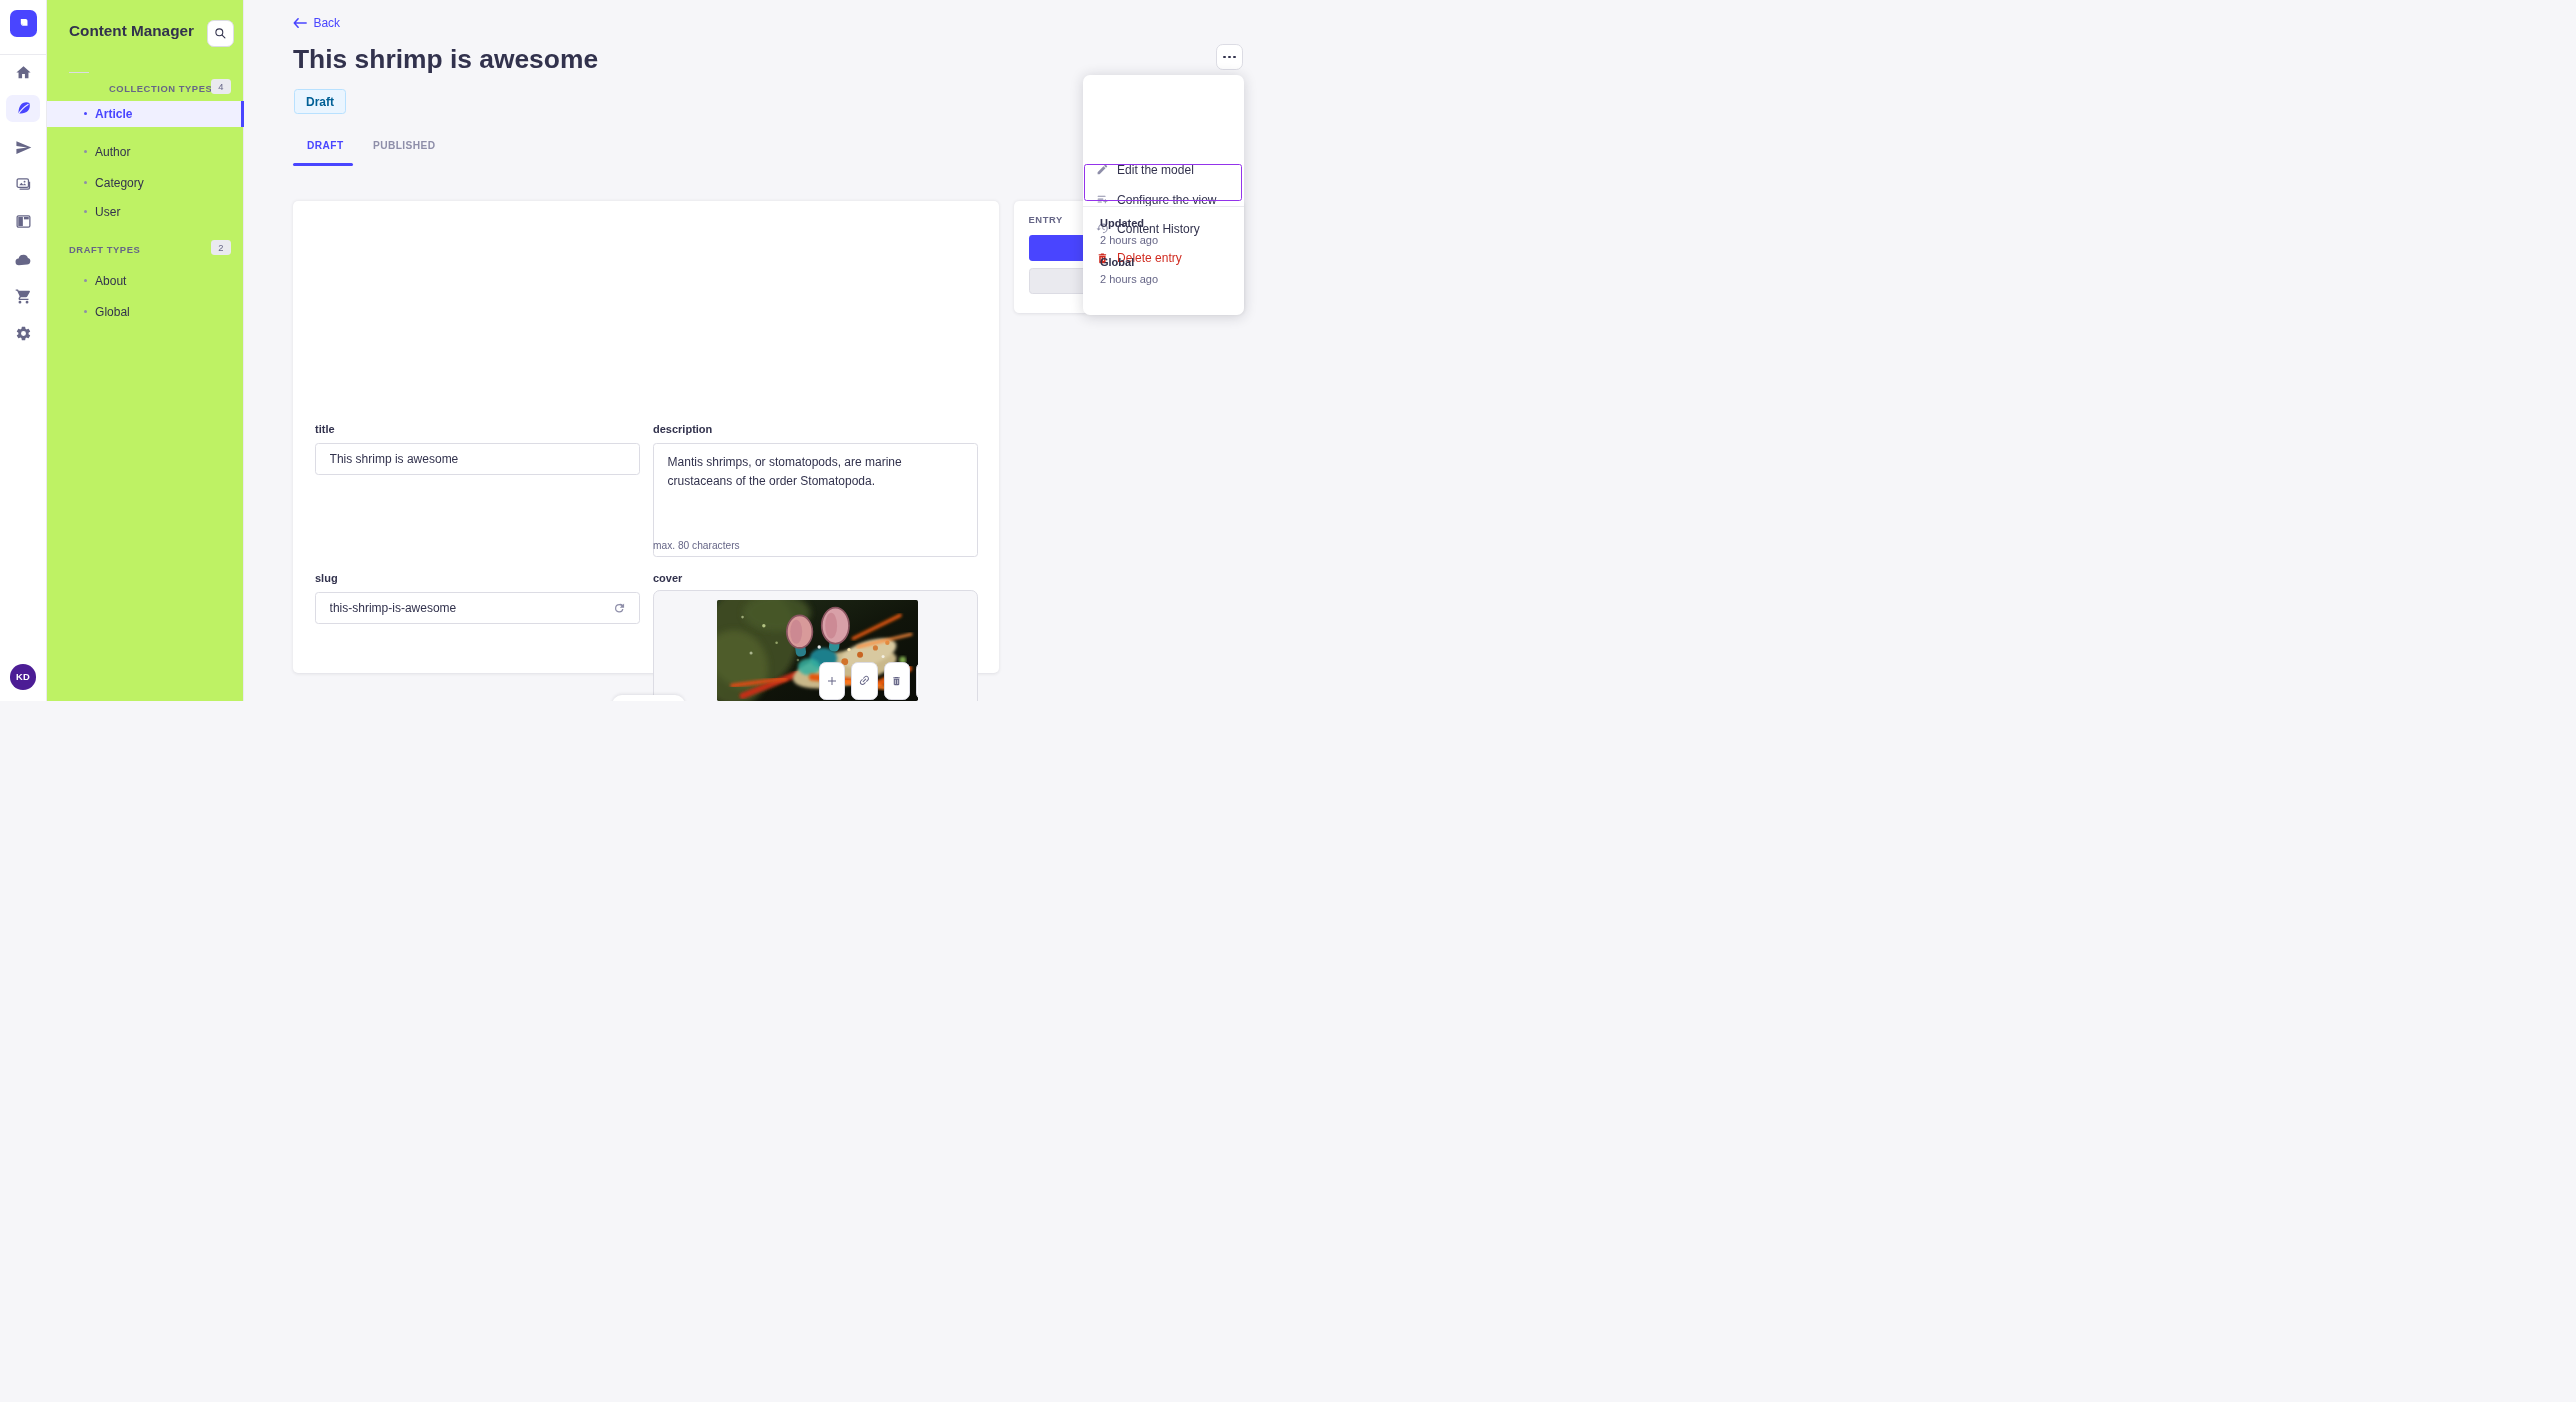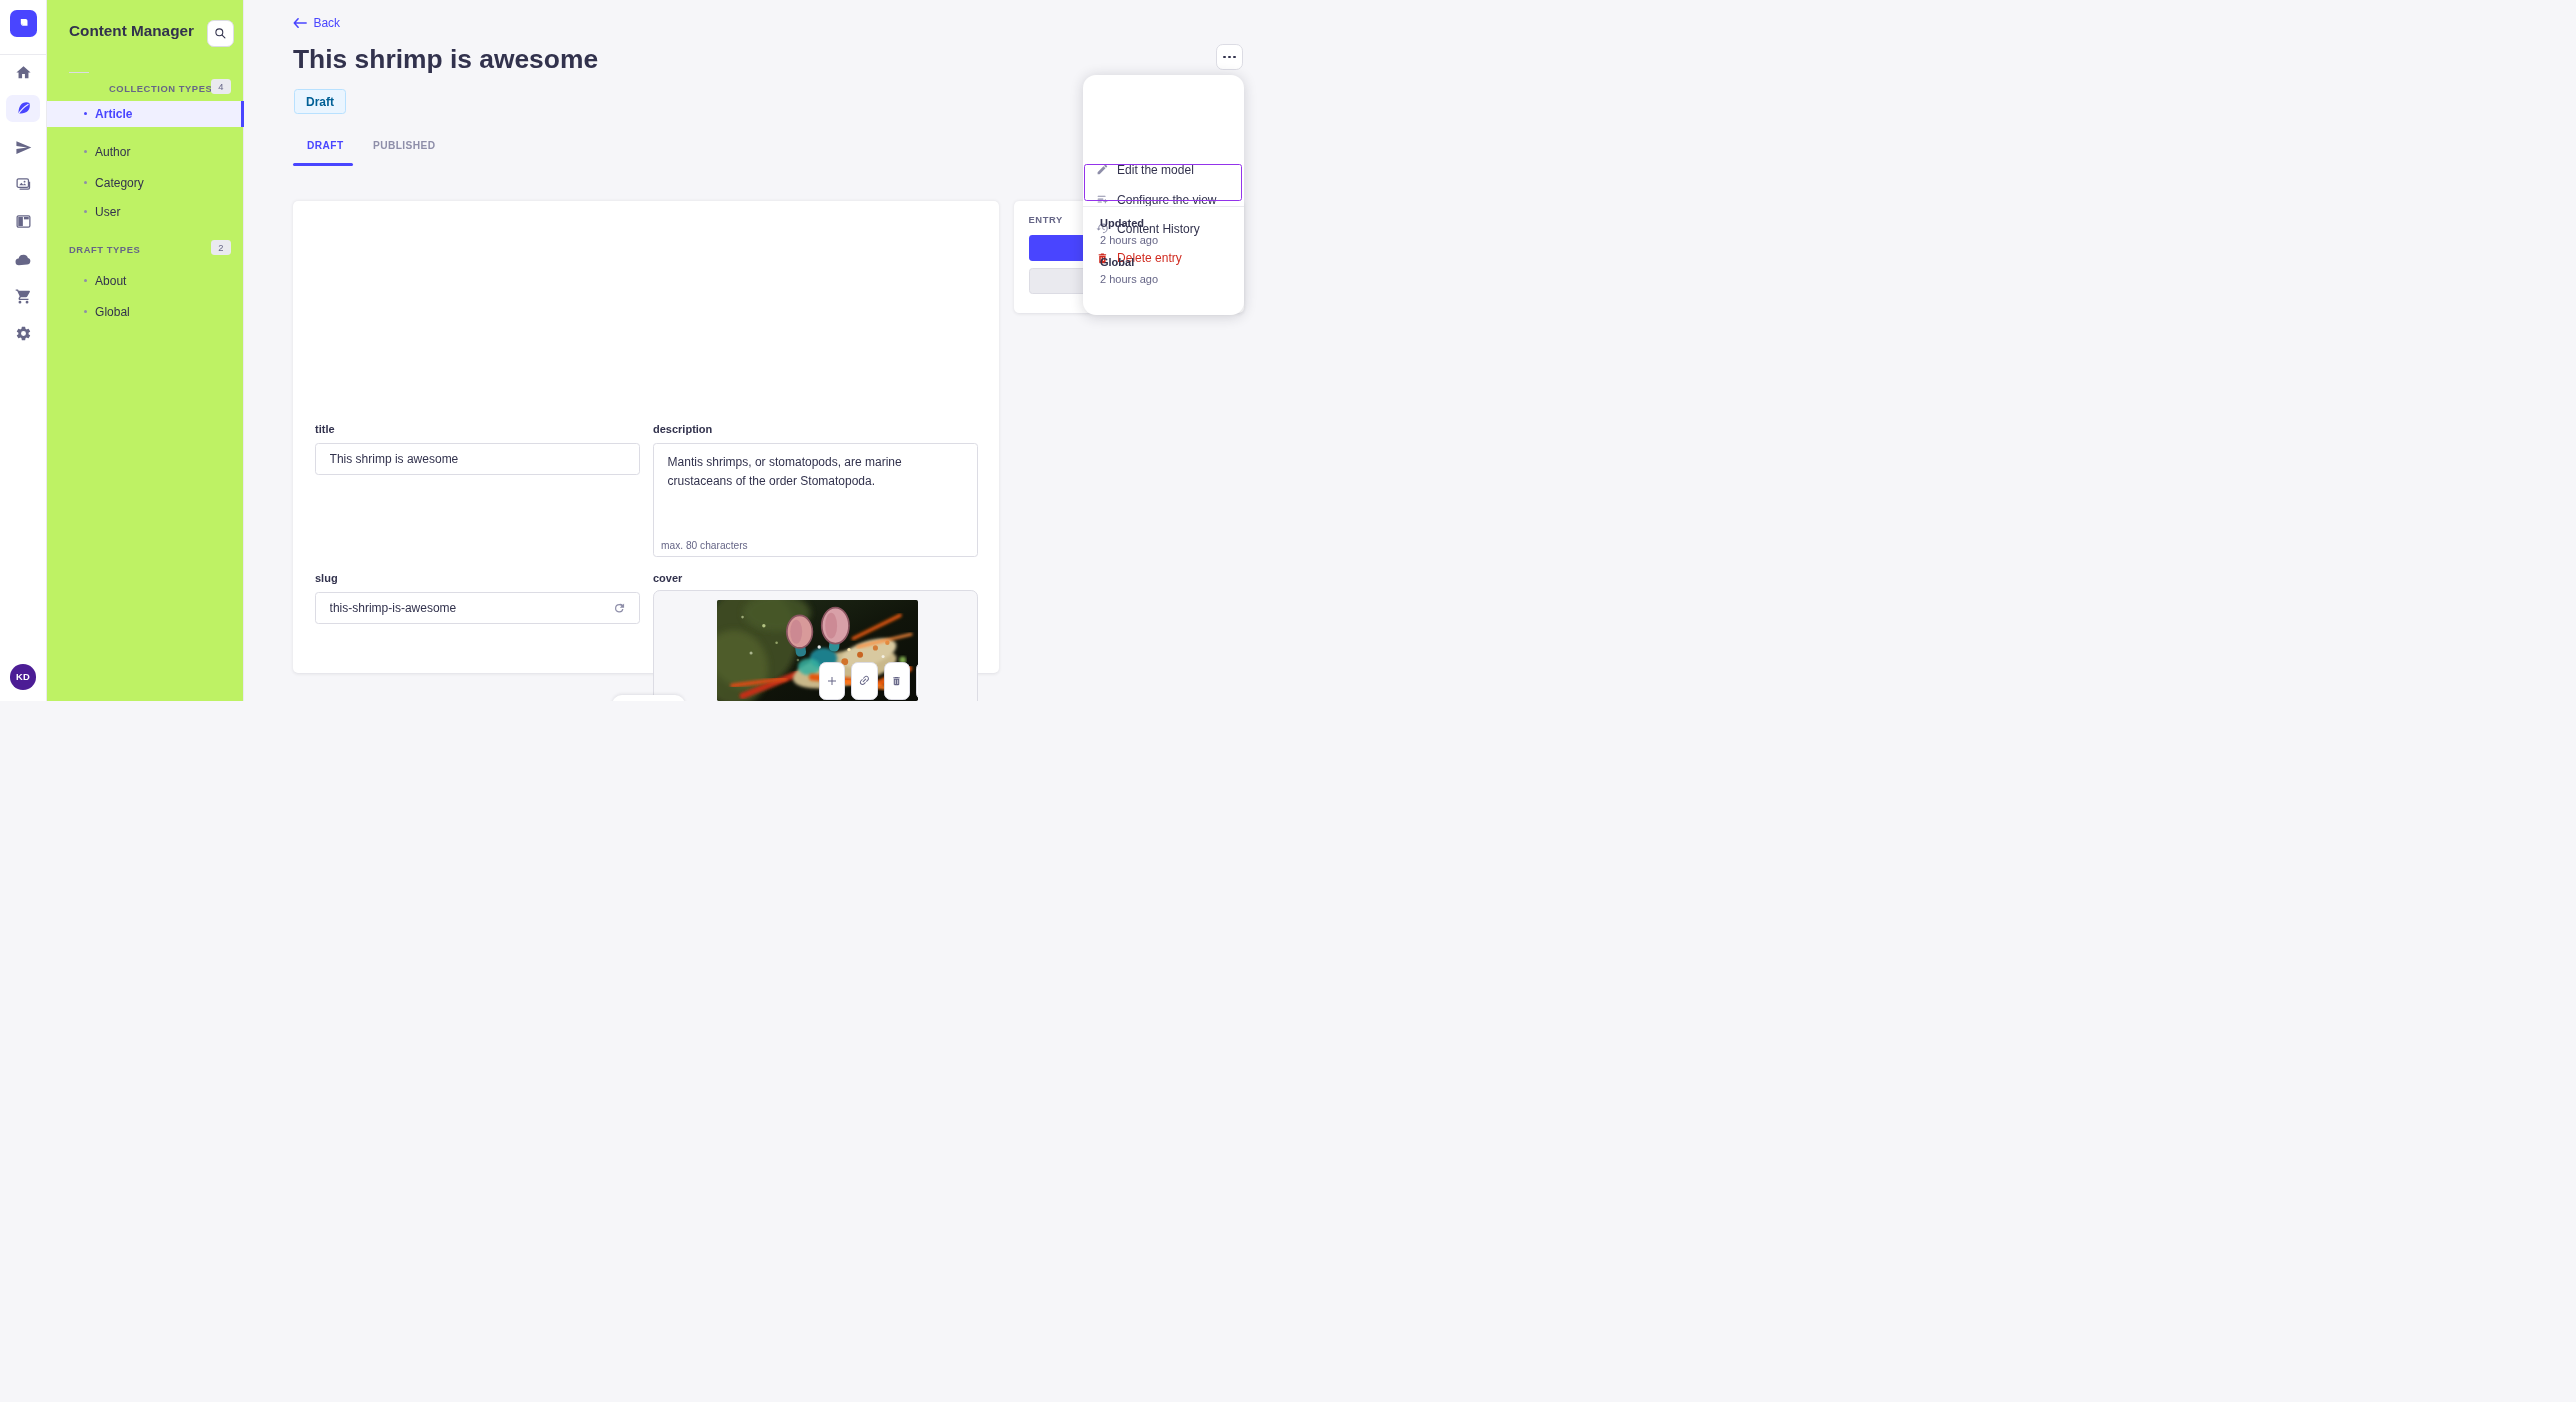--- a/index.html
+++ b/index.html
@@ -41,42 +41,42 @@
   .tab-published { left:365px; color:#8e8ea9;margin-left:8px; }
   .tab-underline { left:293px; top:163px; width:60px; height:2.6px; background:#4945ff; border-radius:1.7px; }
   .more-btn { left:1216px; top:44px; width:27px; height:25.6px; background:#fff; border:0.9px solid #dcdce4; border-radius:6.8px; display:flex; align-items:center; justify-content:center; gap:2.6px; cursor:pointer; }
   .more-btn i { width:2.6px; height:2.6px; border-radius:50%; background:#32324d; }
 
   
   .form-card { left:293px; top:201px; width:706px; height:472px; background:#fff; border-radius:5.1px; box-shadow:0 0.9px 3.4px rgba(33,33,52,.1); z-index:1; }
   .fld-label { font-size:11px; font-weight:bold; color:#32324d; }
   .tbox { border:0.9px solid #dcdce4; border-radius:3.4px; background:#fff; font-size:12px; color:#32324d; }
   .tbox-input { height:32px; width:325px; padding:0 13.6px; outline:none; font-family:inherit; }
-  .hint { font-size:10.2px; color:#666687;padding-left:8px; }
+  .hint { font-size:10.2px; color:#666687; }
   .refresh-ico { cursor:pointer; }
   .cover-box { width:325px; height:139px; background:#f6f6f9; border:0.9px solid #dcdce4; border-radius:6.8px; }
   .cover-img { left:63px; top:8.5px; width:201px; height:101px; border-radius:1.7px; overflow:hidden; }
   .cover-actions { left:102px; top:62px; display:flex; gap:6px; }
   .cover-action { width:26.4px; height:38px; background:#fff; border:0.9px solid #dcdce4; border-radius:6.8px; display:flex; align-items:center; justify-content:center; cursor:pointer; }
   .cover-caption { left:0; top:118px; width:325px; text-align:center; font-size:11px; color:#666687; }
   .rel-select { width:325px; height:32px; border:0.9px solid #dcdce4; border-radius:3.4px; background:#fff; display:flex; align-items:center; justify-content:space-between; padding:0 13.6px; cursor:pointer; }
   .rel-placeholder { font-size:12px; color:#8e8ea9; }
   .caret { width:0; height:0; border-left:4.3px solid transparent; border-right:4.3px solid transparent; border-top:5.1px solid #666687; }
   .rel-item { width:325px; height:42px; border:0.9px solid #dcdce4; border-radius:3.4px; background:#fff; box-shadow:0 0.9px 2.6px rgba(33,33,52,.08); display:flex; align-items:center; justify-content:space-between; padding:0 12px; }
   .rel-link { font-size:12px; color:#4945ff; cursor:pointer; }
   .rel-close { cursor:pointer; display:flex; }
 
   
   .entry-panel { left:1014px; top:201px; width:230px; height:112px; background:#fff; border-radius:5.1px; box-shadow:0 0.9px 3.4px rgba(33,33,52,.1); z-index:2; }
   .entry-label { left:14.5px; top:12.8px; }
   .entry-btn-primary { left:14.5px; top:34px; width:201px; height:26.4px; background:#4945ff; border:none; border-radius:3.4px; cursor:pointer; }
   .entry-btn-secondary { left:14.5px; top:67px; width:201px; height:26.4px; background:#eaeaef; border:0.9px solid #dcdce4; border-radius:3.4px; cursor:pointer; }
 
   
-  .menu { left:1083px; top:75px; width:161px; height:240px; background:#fff; border-radius:13px; box-shadow:0 1.7px 12.8px rgba(33,33,52,.18); z-index:10; }
+  .menu { left:1083px; top:75px; width:161px; height:240px; background:#fff; border-radius:7px; box-shadow:0 1.7px 12.8px rgba(33,33,52,.18); z-index:10; }
   .menu-item { left:0; width:161px; height:25.6px; display:flex; align-items:center; gap:8.5px; padding-left:12.8px; font-size:12px; color:#32324d; cursor:pointer; }
   .menu-item svg { flex:none; }
   .menu-item.danger { color:#d02b20; }
   .menu-hr { left:0; top:131px; width:161px; height:0.9px; background:#eaeaef; }
   .menu-meta-label { font-size:11px; font-weight:bold; color:#32324d; left:17px; }
   .menu-meta-value { font-size:11px; color:#666687; left:17px; }
   .highlight-rect { left:1084px; top:164px; width:158px; height:37px; border:1.7px solid #9333ea; border-radius:2.6px; z-index:11; pointer-events:none; }
 
   .bottom-pill { left:612px; top:695px; width:73px; height:10.2px; background:#fff; border-radius:10.2px 10.2px 0 0; box-shadow:0 -0.9px 3.4px rgba(33,33,52,.1); z-index:3; }
 </style>

